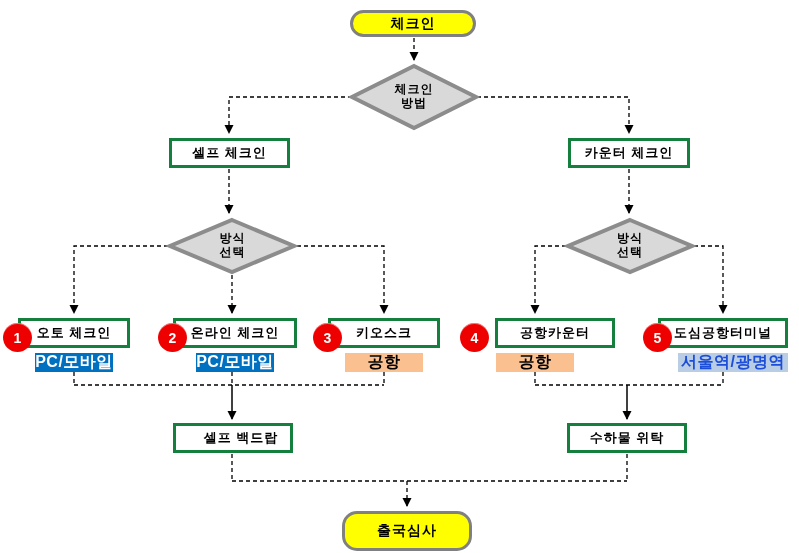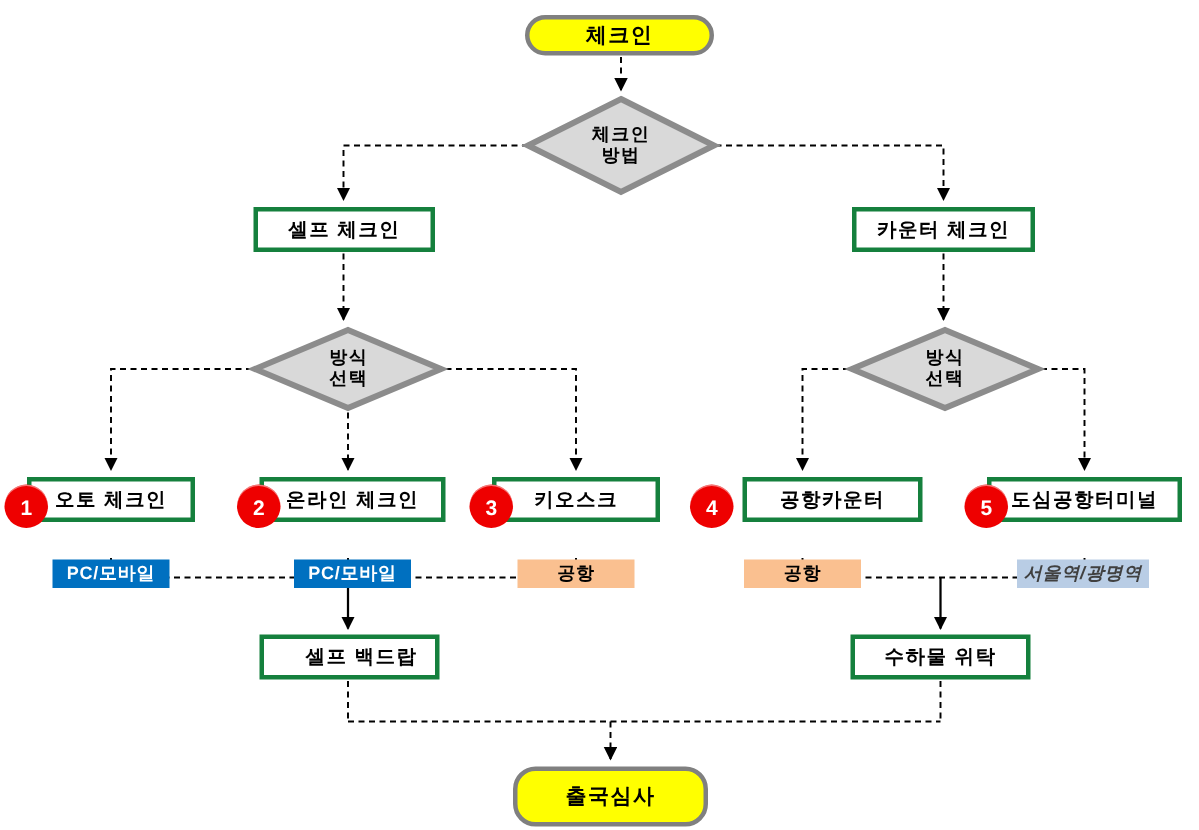--- a/index.html
+++ b/index.html
@@ -23,21 +23,21 @@
   }
   .badge{
     position:absolute;width:29px;height:29px;border-radius:50%;
     background:#EE0000;color:#fff;font-weight:bold;font-size:14px;
     display:flex;align-items:center;justify-content:center;
     box-shadow:inset 0 1px 0 rgba(255,255,255,.45);
   }
   .channel{
     position:absolute;height:19px;box-sizing:border-box;
     display:flex;align-items:center;justify-content:center;
-    font-size:12px;font-weight:bold;letter-spacing:0.5px;margin-top:20px;
+    font-size:16px;font-weight:bold;letter-spacing:0.5px;
   }
 </style>
 </head>
 <body>
 
 <div class="stage">
 
   <svg class="wires" viewBox="0 0 799 553" xmlns="http://www.w3.org/2000/svg">
     <defs>
       <marker id="arw" markerUnits="userSpaceOnUse" markerWidth="10" markerHeight="10" refX="8" refY="4.5" orient="auto">
@@ -104,20 +104,20 @@
   <div class="badge" style="left: 3px; top: 323px; background: rgb(238, 0, 0);">1</div>
   <div class="badge" style="left: 158px; top: 323px; background: rgb(238, 0, 0);">2</div>
   <div class="badge" style="left: 313px; top: 323px; background: rgb(238, 0, 0);">3</div>
   <div class="badge" style="left: 460px; top: 323px; background: rgb(238, 0, 0);">4</div>
   <div class="badge" style="left: 643px; top: 323px; background: rgb(238, 0, 0);">5</div>
 
   <div class="channel" style="left: 35px; top: 353px; width: 78px; background: rgb(0, 112, 192); color: rgb(255, 255, 255);">PC/모바일</div>
   <div class="channel" style="left: 196px; top: 353px; width: 78px; background: rgb(0, 112, 192); color: rgb(255, 255, 255);">PC/모바일</div>
   <div class="channel" style="left: 345px; top: 353px; width: 78px; background: rgb(250, 192, 144); color: rgb(0, 0, 0);">공항</div>
   <div class="channel" style="left: 496px; top: 353px; width: 78px; background: rgb(250, 192, 144); color: rgb(0, 0, 0);">공항</div>
-  <div class="channel" style="left: 678px; top: 353px; width: 88px; background: rgb(185, 205, 229); color: #404040; font-style: italic;">서울역/광명역</div>
+  <div class="channel" style="left: 678px; top: 353px; width: 110px; background: rgb(185, 205, 229); color: #1d4ed8;">서울역/광명역</div>
 
   <div class="node process" style="left:173px;top:423px;width:120px;height:30px;padding-left:16px;">셀프 백드랍</div>
   <div class="node process" style="left:567px;top:423px;width:120px;height:30px;">수하물 위탁</div>
 
   <div class="node terminal" style="left: 342px; top: 511px; width: 130px; height: 40px; background: rgb(255, 255, 0);">출국심사</div>
 
 </div>
 
 </body></html>

